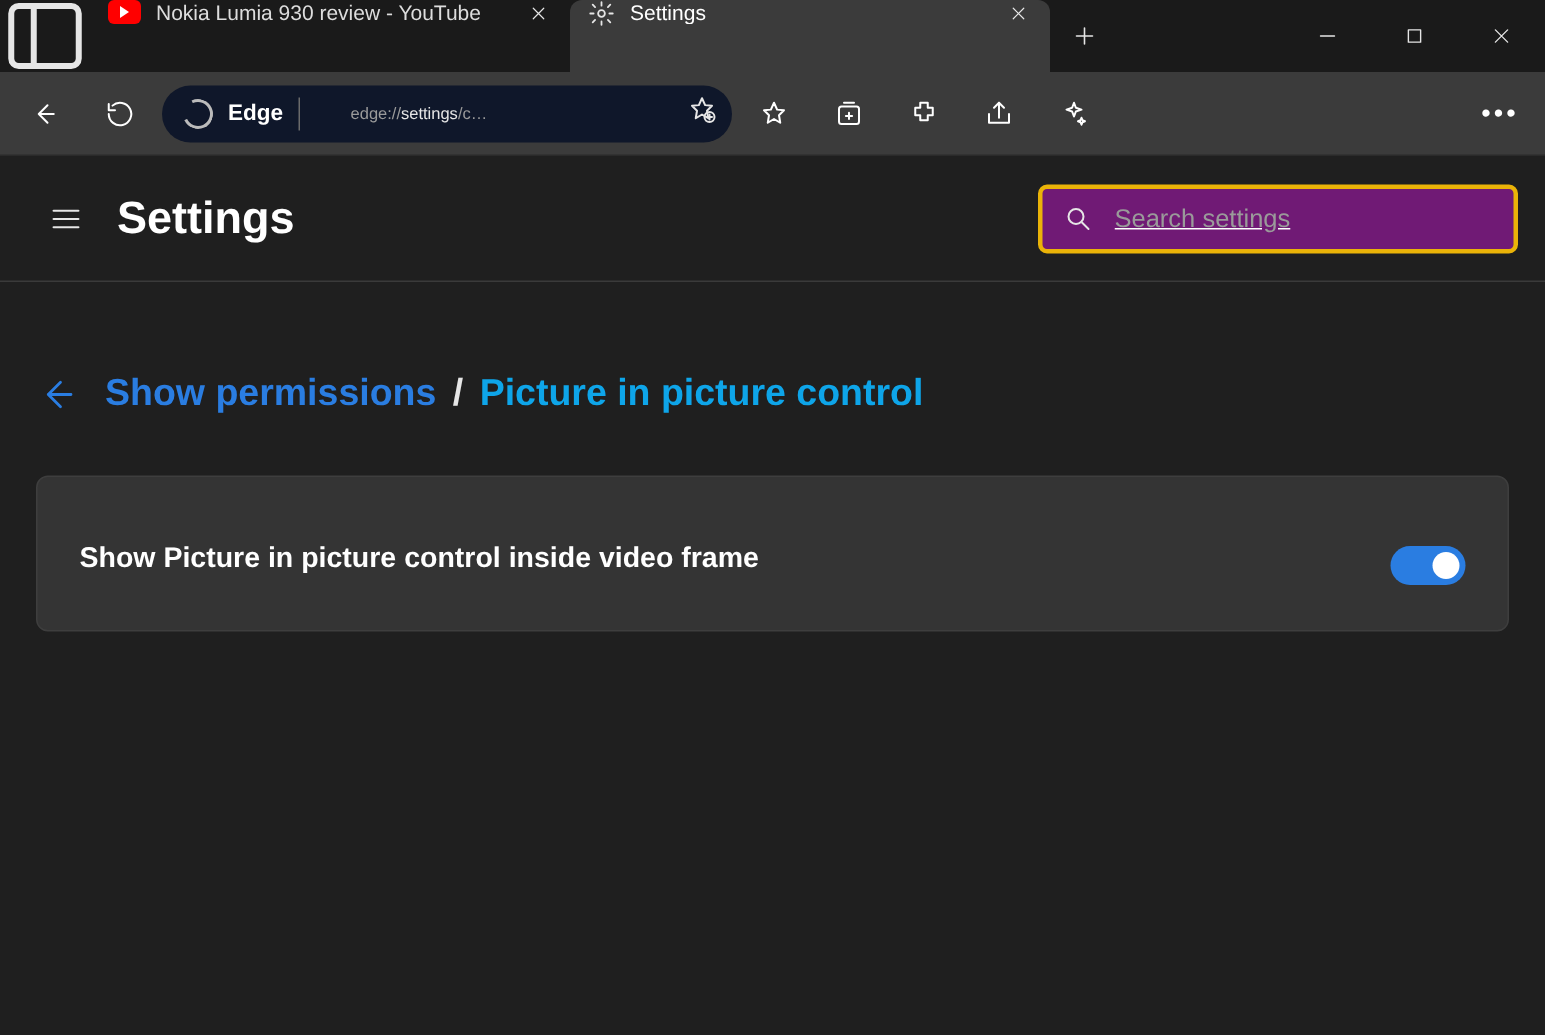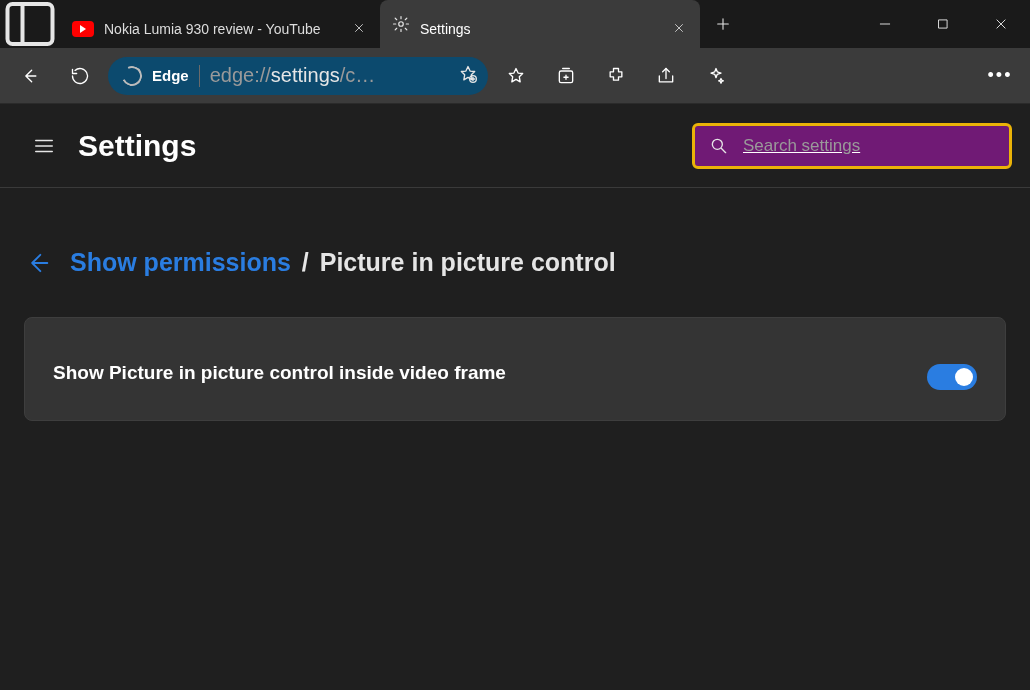--- a/index.html
+++ b/index.html
@@ -1,64 +1,64 @@
 <!DOCTYPE html>
 <html><head>
 <meta charset="utf-8">
 <style>
   * { margin: 0; padding: 0; box-sizing: border-box; font-family: "Segoe UI", Arial, sans-serif; }
   html, body { width: 1030px; height: 690px; background: #1f1f1f; overflow: hidden; color: #fff; }
 
   
   .titlebar { height: 48px; background: #1a1a1a; display: flex; align-items: stretch; }
   .titlebar .spaces { width: 60px; display:flex; align-items:center; justify-content:center; }
-  .tab { display:flex; align-items:flex-end; padding: 11px 12px; gap: 10px; position: relative; }
+  .tab { display:flex; align-items:flex-start; padding: 0 12px; gap: 10px; position: relative; }
   .tab.inactive { color:#ddd; width: 320px; }
   .tab.active   { color:#fff; width: 320px; background:#3b3b3b; border-radius: 8px 8px 0 0; }
   .tab .label { flex: 1 1 auto; white-space: nowrap; overflow: hidden; text-overflow: ellipsis; font-size: 14px; }
   .tab .close { width:18px; height:18px; display:flex; align-items:center; justify-content:center; color:#fff; }
   .tab .close svg { width:12px; height:12px; }
   .newtab { width:46px; display:flex; align-items:center; justify-content:center; }
   .winctrls { margin-left:auto; display:flex; }
   .winctrls > div { width:58px; display:flex; align-items:center; justify-content:center; }
   .winctrls svg { width:14px; height:14px; }
 
   .yt-icon { width:22px; height:16px; background:#ff0000; border-radius:4px; position:relative; flex:0 0 auto; }
   .yt-icon::after { content:""; position:absolute; left:8px; top:4px; border-left:6px solid #fff; border-top:4px solid transparent; border-bottom:4px solid transparent; }
 
   
   .toolbar { height: 56px; background:#3b3b3b; display:flex; align-items:center; padding: 0 8px; gap:6px; border-bottom:1px solid #2a2a2a;}
   .tbtn { width:44px; height:44px; display:flex; align-items:center; justify-content:center; border-radius:4px; }
   .tbtn svg { width:20px; height:20px; stroke:#fff; }
-  .addr { flex:0 0 auto; height:38px; background:#0c4a6e; border-radius:19px; display:flex; align-items:center; padding:0 10px 0 14px; gap:10px; width:380px; }
+  .addr { flex:0 0 auto; height:38px; background:#0f172a; border-radius:19px; display:flex; align-items:center; padding:0 10px 0 14px; gap:10px; width:380px; }
   .addr .edge-mark { width:20px; height:20px; border:2px solid #bbb; border-radius:50%; border-left-color:transparent; transform:rotate(20deg);}
   .addr .brand { color:#fff; font-size:15px; font-weight:600; }
   .addr .sep { width:1px; height:22px; background:#6a6a6a; }
-  .addr .url { color:#9a9a9a; font-size:20px; flex:1; overflow:hidden; white-space:nowrap; text-overflow:ellipsis;}
+  .addr .url { color:#9a9a9a; font-size:11px; flex:1; overflow:hidden; white-space:nowrap; text-overflow:ellipsis;margin-left:24px;}
   .addr .url .hl { color:#e6e6e6; }
   .spacer { flex:1; }
   .dots { letter-spacing:2px; font-size:18px; color:#fff;}
 
   
   .header { height:84px; display:flex; align-items:center; padding: 0 18px 0 24px; border-bottom:1px solid #3a3a3a;}
   .menu-btn { width:40px; height:40px; display:flex; align-items:center; justify-content:center;}
   .menu-btn svg { width:22px; height:22px; }
   .page-title { font-size:30px; font-weight:700; margin-left:14px;}
   .search { margin-left:auto; height:46px; width:320px; border:3px solid #eab308; border-radius:6px; background:#701a75; display:flex; align-items:center; padding:0 14px; gap:14px;text-decoration:underline;}
   .search input { flex:1; background:transparent; border:none; outline:none; color:#cfcfcf; font-size:17px;}
   .search input::placeholder { color:#9a9a9a; }
 
   
   .content { padding: 60px 24px 0 24px; }
   .breadcrumb { display:flex; align-items:center; gap:18px; font-size:25px; font-weight:600;}
   .breadcrumb .back { color:#2a7de1; display:flex; align-items:center;}
   .breadcrumb .back svg { width:28px; height:28px; stroke:#2a7de1;}
   .breadcrumb .link { color:#2a7de1; }
   .breadcrumb .slash { color:#e6e6e6; margin: 0 4px; }
-  .breadcrumb .crumb { color:#e5e5e5; }
+  .breadcrumb .crumb { color:#0ea5e9; }
 
   .card { margin-top:40px; background:#343434; border:1px solid #3e3e3e; border-radius:8px; padding:44px 28px 30px 28px; display:flex; gap:20px;}
   .card .text { flex:1; }
   .card .title { font-size:19px; font-weight:700; color:#fff; }
   .card .desc  { margin-top:12px; font-size:16.5px; line-height:1.45; color:#9c9c9c; max-width:820px;}
   .toggle { width:50px; height:26px; border-radius:13px; background:#2a7de1; position:relative; flex:0 0 auto; margin-top:2px;}
   .toggle::after { content:""; position:absolute; right:4px; top:4px; width:18px; height:18px; border-radius:50%; background:#fff;}
 
   svg { fill:none; stroke:#e6e6e6; stroke-width:1.6; stroke-linecap:round; stroke-linejoin:round; }
 </style>

